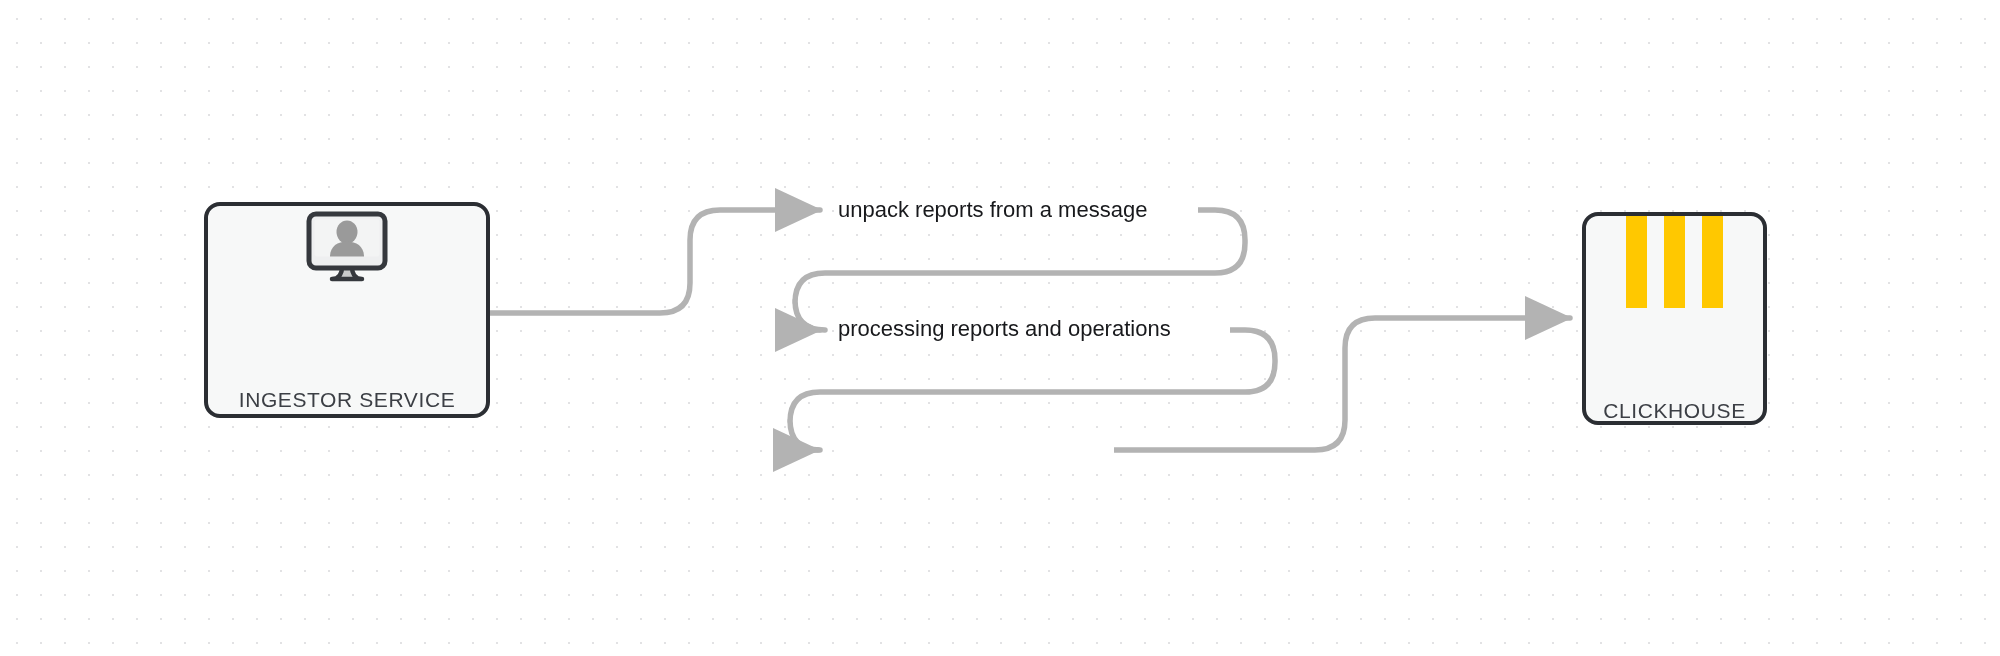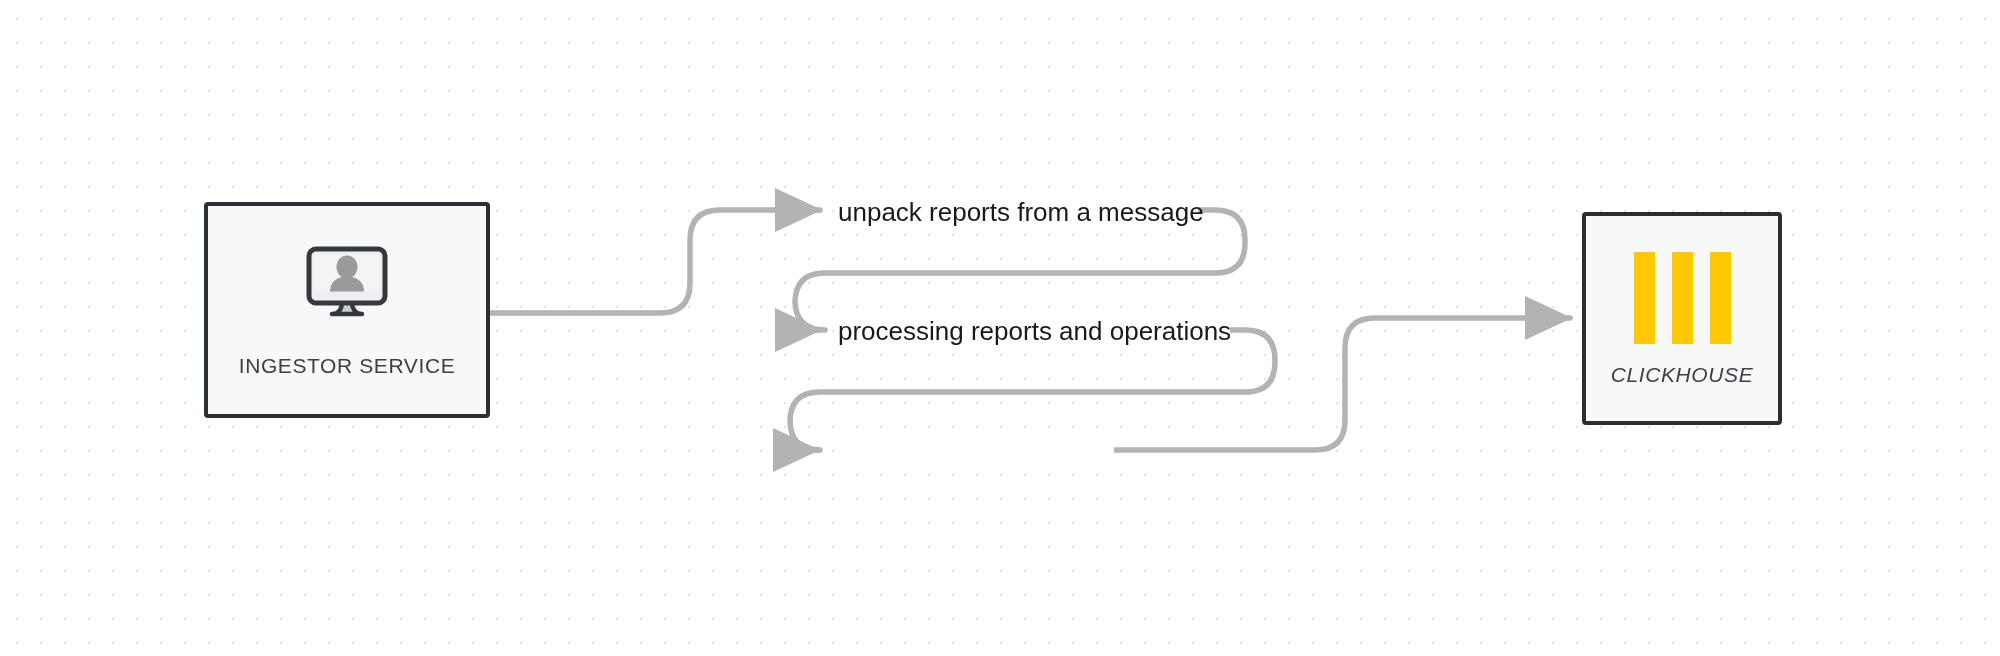--- a/index.html
+++ b/index.html
@@ -29,25 +29,25 @@
     height: 656px;
     pointer-events: none;
   }
 
   
   .node {
     position: absolute;
     box-sizing: border-box;
     background: #f7f8f8;
     border: 4px solid #2b2e33;
-    border-radius: 4px;
+    border-radius: 16px;
     display: flex;
     flex-direction: column;
     align-items: center;
-    justify-content: center;
+    justify-content: space-between;
   }
   .node-label {
     color: #3c3f45;
     font-size: 21px;
     letter-spacing: 0.6px;
     white-space: nowrap;
     line-height: 1;
   }
 
   #node-ingestor {
@@ -55,43 +55,42 @@
     top: 202px;
     width: 286px;
     height: 216px;
   }
   #node-ingestor .node-icon { margin-bottom: 22px; }
   #node-ingestor .node-label { margin-bottom: 4px; }
 
   #node-clickhouse {
     left: 1582px;
     top: 212px;
-    width: 200px;
+    width: 185px;
     height: 213px;
-    font-style: italic;
   }
   #node-clickhouse .node-icon { margin-bottom: 20px; }
 
   
   .ch-bars {
     display: flex;
     gap: 17px;
     align-items: flex-end;
     height: 92px;
   }
   .ch-bar {
     width: 21px;
     height: 92px;
     background: #ffc800;
   }
 
   
   .edge-label {
     position: absolute;
-    font-size: 26px;
+    font-size: 22px;
     color: #18191c;
     white-space: nowrap;
     line-height: 1;
     background: transparent;
     padding: 0 6px;
   }
   #edge-label-1 { left: 832px; top: 199px; }
   #edge-label-2 { left: 832px; top: 318px; }
   #edge-label-3 { left: 832px; top: 438px; }
   

